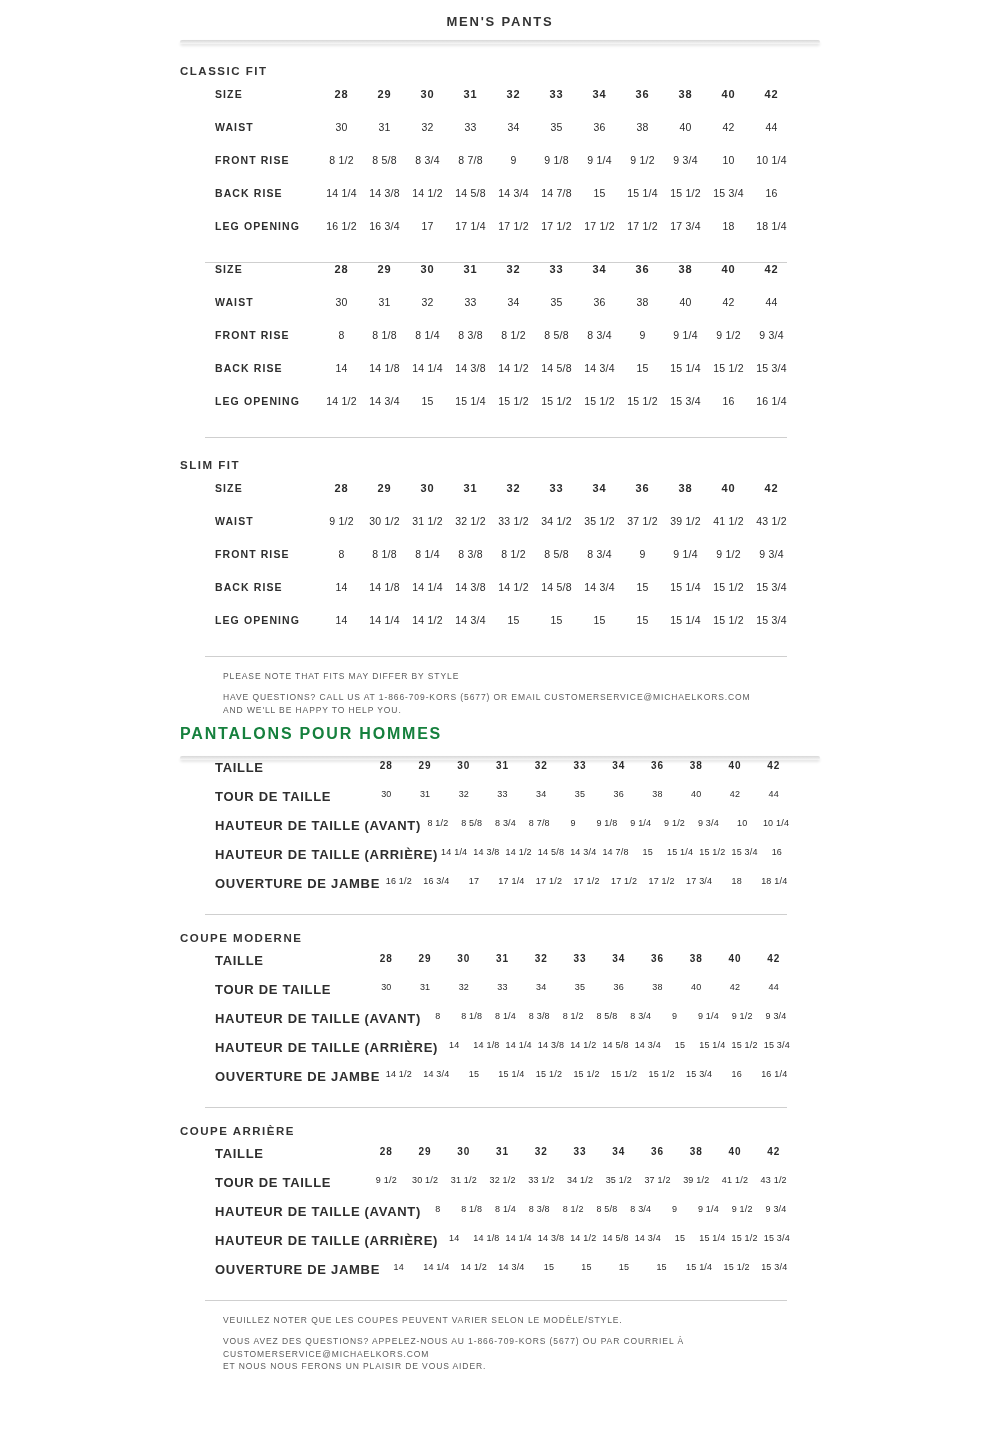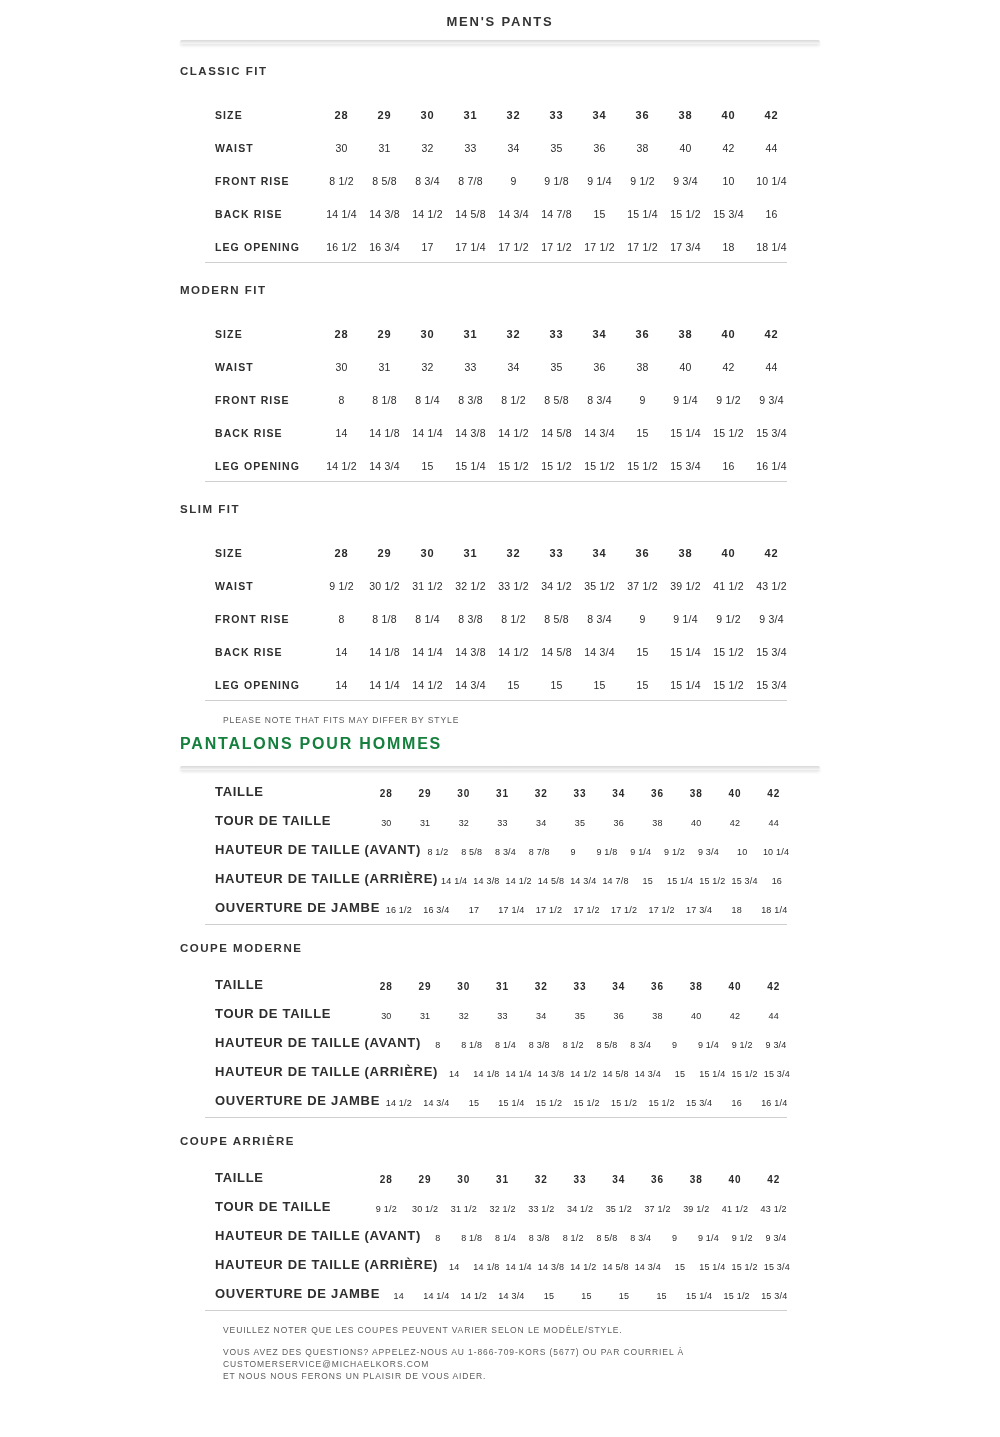--- a/index.html
+++ b/index.html
@@ -37,21 +37,21 @@
   }
   .table-title {
     font-weight: bold;
     font-size: 11.5px;
     letter-spacing: 1.5px;
     color: #333333;
     margin: 21px 0 11px 0;
   }
   .fr-tables .table-title { margin: 17px 0 9px 0; }
   .fit-table { padding: 0 27px 0 35px; }
-  .trow { display: flex; align-items: flex-end; height: 33px; }
+  .trow { display: flex; align-items: flex-start; height: 33px; }
   .fr-tables .trow { height: 29px; }
   .row-label {
     flex: 0 0 105px;
     font-weight: bold;
     font-size: 10.5px;
     letter-spacing: 1.1px;
     color: #2e2e2e;
     white-space: nowrap;
   }
   .fr-tables .row-label { flex: 0 0 152px; font-size: 13px; letter-spacing: 0.7px; }
@@ -170,21 +170,20 @@
               <div class="cell">17 1/2</div>
               <div class="cell">17 1/2</div>
               <div class="cell">17 3/4</div>
               <div class="cell">18</div>
               <div class="cell">18 1/4</div>
             </div>
           </div>
           <div class="hr-minor"></div>
         </div>
         <div class="table-block">
-          <div class="table-title">MODERN FIT</div>
           <div class="fit-table">
             <div class="trow size-row">
               <div class="row-label">SIZE</div>
               <div class="cell">28</div>
               <div class="cell">29</div>
               <div class="cell">30</div>
               <div class="cell">31</div>
               <div class="cell">32</div>
               <div class="cell">33</div>
               <div class="cell">34</div>
@@ -325,20 +324,22 @@
               <div class="cell">15 1/2</div>
               <div class="cell">15 3/4</div>
             </div>
           </div>
           <div class="hr-minor"></div>
         </div>
       </div>
 
     <div class="notes">
       <p class="note">PLEASE NOTE THAT FITS MAY DIFFER BY STYLE</p>
+      <p class="note">HAVE QUESTIONS? CALL US AT 1-866-709-KORS (5677) OR EMAIL CUSTOMERSERVICE@MICHAELKORS.COM
+AND WE'LL BE HAPPY TO HELP YOU.</p>
     </div>
 
     <div class="fr-heading">PANTALONS POUR HOMMES</div>
 
     <div class="hr-major"></div>
 
     <div id="tables-fr" class="fr-tables">
         <div class="table-block">
           <div class="fit-table">
             <div class="trow size-row">

